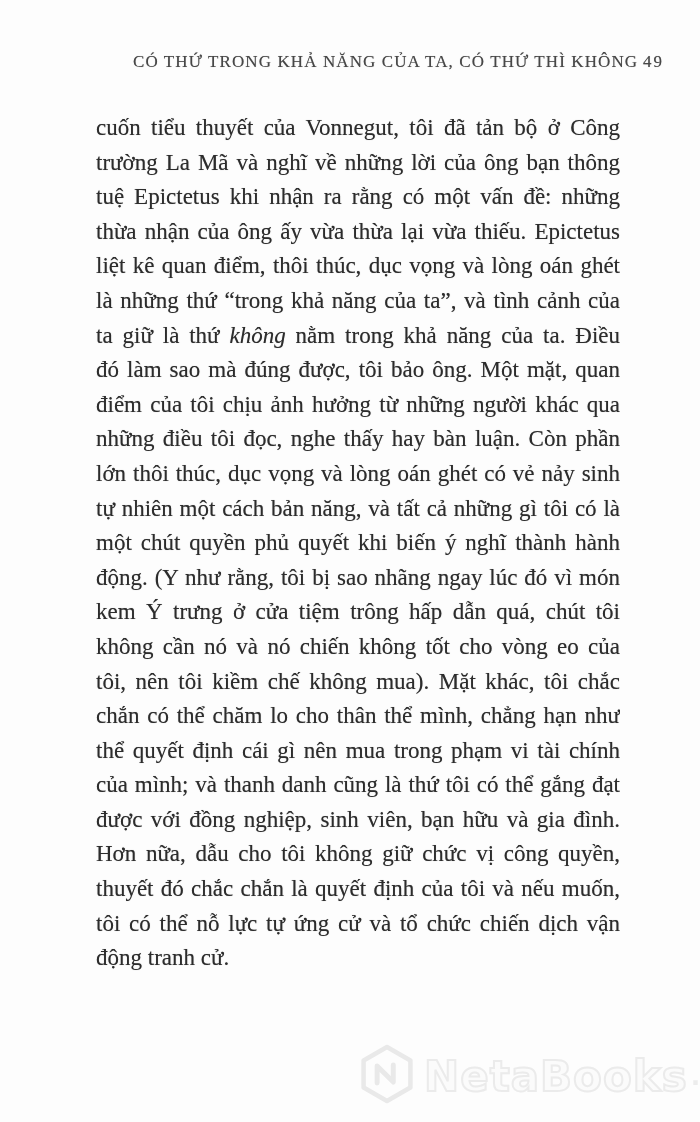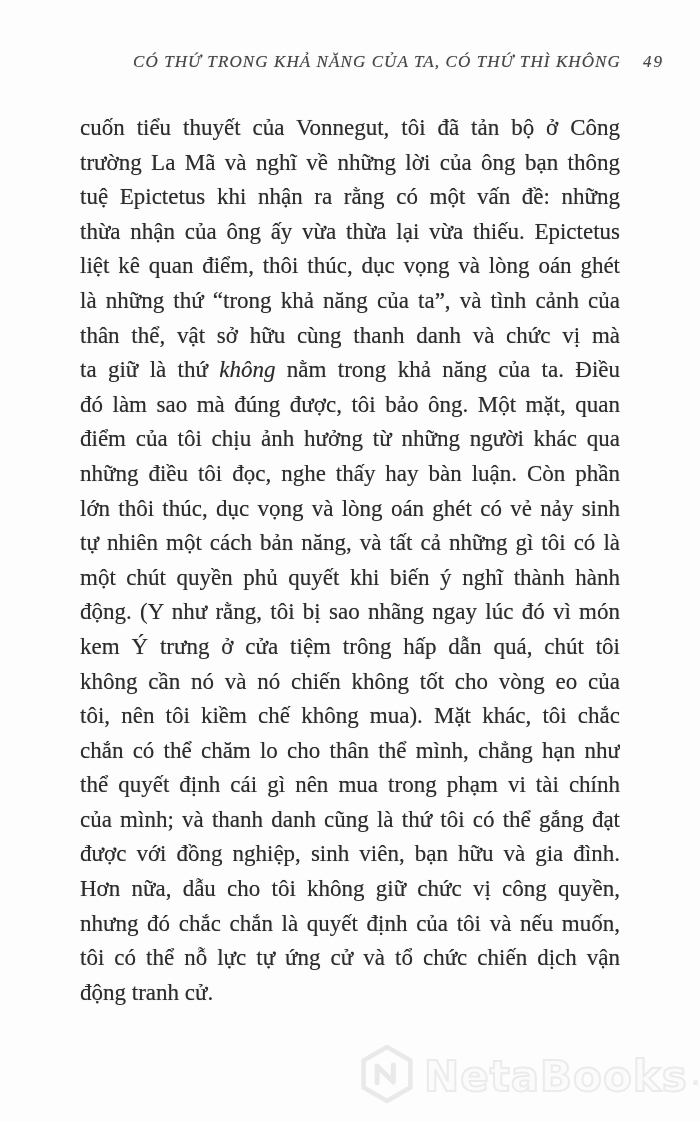--- a/index.html
+++ b/index.html
@@ -17,41 +17,41 @@
     right: 36px;
     top: 52px;
     display: flex;
     justify-content: space-between;
     align-items: baseline;
     font-size: 17px;
     color: #474747;
     letter-spacing: 1.1px;
     text-shadow: 0 0 0.7px rgba(70,70,70,0.55);
     white-space: nowrap;
-    font-style: italic;
   }
   .running-header .pagenum {
     margin-left: 0;
     letter-spacing: 2px;
   }
   .body-text {
     position: absolute;
     left: 80px;
     width: 540px;
     top: 111px;
     font-size: 23px;
     line-height: 34.6px;
     color: #2c2c2c;
     text-shadow: 0 0 0.7px rgba(45,45,45,0.5);
   }
   .line {
     text-align: justify;
     text-align-last: justify;
     height: 34.6px;
     overflow: hidden;
+    margin-left: 16px;
   }
   .line.last {
     text-align-last: left;
   }
   .line em { }
   .watermark {
     position: absolute;
     left: 360px;
     top: 1044px;
     display: flex;
@@ -85,38 +85,37 @@
     <span class="pagenum">49</span>
   </div>
 
   <div class="body-text">
       <div class="line">cuốn tiểu thuyết của Vonnegut, tôi đã tản bộ ở Công</div>
       <div class="line">trường La Mã và nghĩ về những lời của ông bạn thông</div>
       <div class="line">tuệ Epictetus khi nhận ra rằng có một vấn đề: những</div>
       <div class="line">thừa nhận của ông ấy vừa thừa lại vừa thiếu. Epictetus</div>
       <div class="line">liệt kê quan điểm, thôi thúc, dục vọng và lòng oán ghét</div>
       <div class="line">là những thứ “trong khả năng của ta”, và tình cảnh của</div>
-      <div class="line">thân thể, vật sở hữu cùng thanh danh và chức vị mà</div>
       <div class="line"><span>ta giữ là thứ </span><em>không</em><span> nằm trong khả năng của ta. Điều</span></div>
       <div class="line">đó làm sao mà đúng được, tôi bảo ông. Một mặt, quan</div>
       <div class="line">điểm của tôi chịu ảnh hưởng từ những người khác qua</div>
       <div class="line">những điều tôi đọc, nghe thấy hay bàn luận. Còn phần</div>
       <div class="line">lớn thôi thúc, dục vọng và lòng oán ghét có vẻ nảy sinh</div>
       <div class="line">tự nhiên một cách bản năng, và tất cả những gì tôi có là</div>
       <div class="line">một chút quyền phủ quyết khi biến ý nghĩ thành hành</div>
       <div class="line">động. (Y như rằng, tôi bị sao nhãng ngay lúc đó vì món</div>
       <div class="line">kem Ý trưng ở cửa tiệm trông hấp dẫn quá, chút tôi</div>
       <div class="line">không cần nó và nó chiến không tốt cho vòng eo của</div>
       <div class="line">tôi, nên tôi kiềm chế không mua). Mặt khác, tôi chắc</div>
       <div class="line">chắn có thể chăm lo cho thân thể mình, chẳng hạn như</div>
       <div class="line">thể quyết định cái gì nên mua trong phạm vi tài chính</div>
       <div class="line">của mình; và thanh danh cũng là thứ tôi có thể gắng đạt</div>
       <div class="line">được với đồng nghiệp, sinh viên, bạn hữu và gia đình.</div>
       <div class="line">Hơn nữa, dẫu cho tôi không giữ chức vị công quyền,</div>
-      <div class="line">nhưng đó chắc chắn là quyết định của tôi và nếu muốn,</div>
+      <div class="line">thuyết đó chắc chắn là quyết định của tôi và nếu muốn,</div>
       <div class="line">tôi có thể nỗ lực tự ứng cử và tổ chức chiến dịch vận</div>
       <div class="line last">động tranh cử.</div>
     </div>
 
   <div class="watermark">
     <span class="wm-logo">
       <svg width="54" height="60" viewBox="0 0 60 66" fill="none" xmlns="http://www.w3.org/2000/svg">
         <polygon points="30,3 56,18 56,48 30,63 4,48 4,18" stroke="#e9e9e9" stroke-width="5" fill="none" stroke-linejoin="round"></polygon>
         <path d="M19 43 L19 24 L37 42 L37 23" stroke="#e9e9e9" stroke-width="5.5" fill="none" stroke-linecap="round" stroke-linejoin="round"></path>
       </svg>

